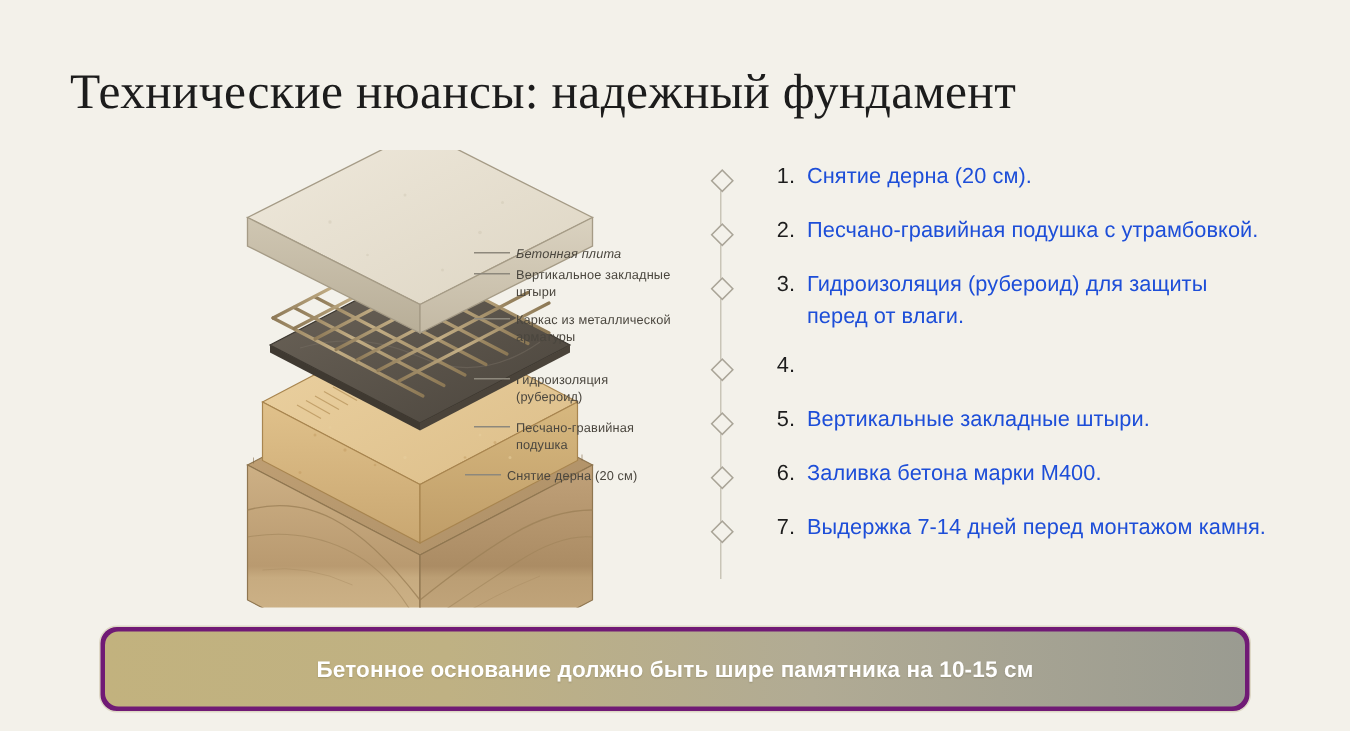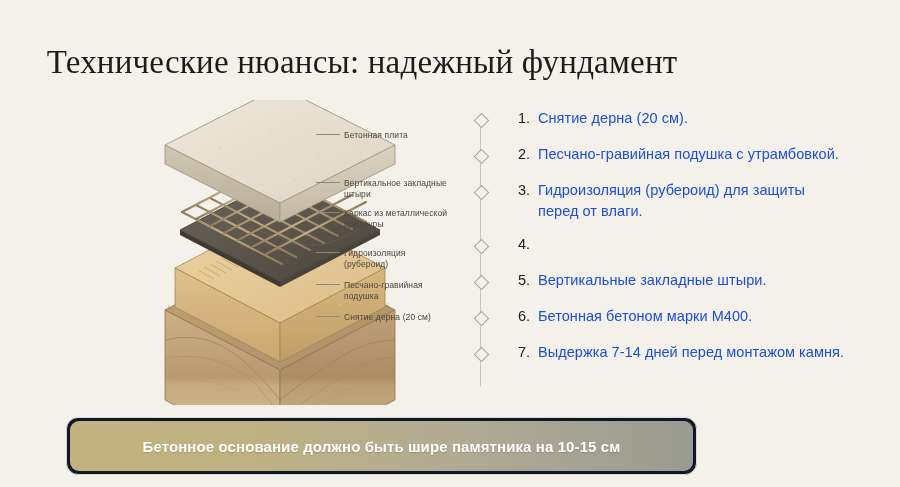--- a/index.html
+++ b/index.html
@@ -28,26 +28,26 @@
   .labels{position:absolute;left:308px;top:100px;width:140px;height:300px;}
   .lbl{
     position:absolute;
     font-size:8.5px;line-height:11px;color:#4a463e;
     font-family:"Liberation Sans", sans-serif;
     letter-spacing:.1px;
   }
   .lbl .lead{
     position:absolute;left:-28px;top:4px;width:24px;height:1px;background:#8d887c;
   }
-  .lbl1{left:36px;top:30px;}
+  .lbl1{left:36px;top:64px;font-style:italic;}
   .lbl2{left:36px;top:78px;}
   .lbl3{left:36px;top:108px;}
   .lbl4{left:36px;top:148px;}
   .lbl5{left:36px;top:180px;}
-  .lbl6{left:36px;top:212px;}
+  .lbl6{left:30px;top:212px;}
 
   
   .steps{position:absolute;left:470px;top:108px;width:400px;}
   .rail{
     position:absolute;left:10px;top:10px;width:1px;height:268px;
     background:#c9c5b7;
   }
   .step{position:relative;display:flex;align-items:flex-start;margin-bottom:12px;min-height:24px;}
   .dia{
     position:absolute;left:4px;top:5px;width:13px;height:13px;
@@ -63,23 +63,23 @@
     font-size:14.5px;color:#1d1d1d;line-height:21px;
     margin-left:26px;
   }
   .txt{
     font-size:14.5px;color:#1d4ed8;line-height:21px;
     letter-spacing:.05px;
   }
 
   
   .banner-wrap{
-    position:absolute;left:66px;top:417px;width:631px;height:58px;
+    position:absolute;left:66px;top:417px;width:768px;height:58px;
     border:1px solid #ded8c6;border-radius:12px;
-    background:#0f172a;
+    background:#701a75;
     box-sizing:border-box;padding:3px;
   }
   .banner{
     width:100%;height:100%;border-radius:9px;
     background:linear-gradient(90deg,#c2b27e 0%,#bfb183 30%,#b1ab94 62%,#9a9b91 100%);
     display:flex;flex-direction:column;align-items:center;justify-content:center;
     box-sizing:border-box;
   }
   .banner div{
     color:#ffffff;font-size:15px;font-weight:bold;line-height:21px;
@@ -327,21 +327,21 @@
           <i></i>
         </span>
       <span class="num">5.</span>
       <span class="txt">Вертикальные закладные штыри.</span>
     </div>
     <div class="step">
       <span class="dia">
           <i></i>
         </span>
       <span class="num">6.</span>
-      <span class="txt">Бетонная бетоном марки М400.</span>
+      <span class="txt">Заливка бетона марки М400.</span>
     </div>
     <div class="step">
       <span class="dia">
           <i></i>
         </span>
       <span class="num">7.</span>
       <span class="txt">Выдержка 7-14 дней перед монтажом камня.</span>
     </div>
   </div>
 

